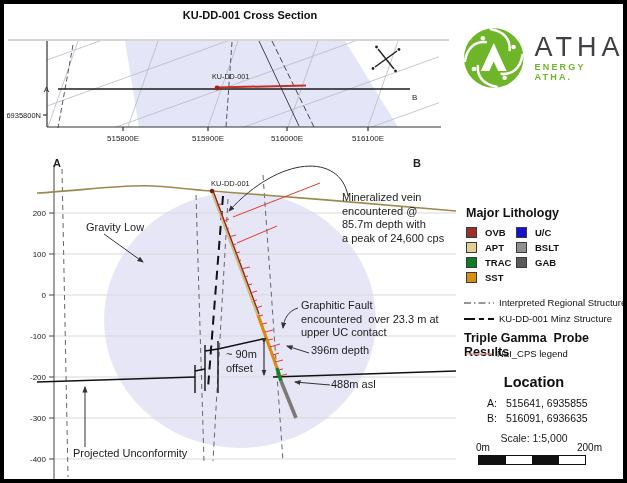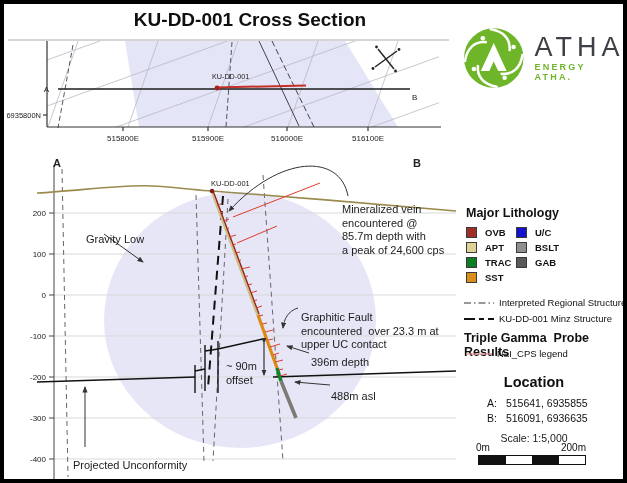--- a/index.html
+++ b/index.html
@@ -1,38 +1,38 @@
 <!DOCTYPE html>
 <html><head>
 <meta charset="utf-8">
 <style>
   html,body{margin:0;padding:0;background:#fff;}
   body{width:627px;height:483px;position:relative;overflow:hidden;
        font-family:"Liberation Sans","DejaVu Sans",sans-serif;color:#1a1a1a;}
   .frame{position:absolute;inset:0;border:4px solid #000;pointer-events:none;z-index:50;}
   .abs{position:absolute;}
-  .title{left:40px;top:9px;width:420px;text-align:center;font-size:19px;font-weight:bold;color:#0f0f0f;}
+  .title{left:40px;top:9px;width:420px;text-align:center;font-size:11px;font-weight:bold;color:#0f0f0f;}
   
   .logo{left:462px;top:26px;display:flex;align-items:center;gap:9px;}
   .logo-name{font-size:27px;font-weight:400;letter-spacing:5px;color:#3d4045;line-height:26px;}
   .logo-sub{font-size:9px;font-weight:700;letter-spacing:2.2px;color:#6fb52a;margin-top:2px;}
   
-  .ann{position:absolute;font-size:11px;line-height:13.6px;color:#1c1c1c;white-space:pre-wrap;margin-top:12px;}
+  .ann{position:absolute;font-size:11px;line-height:13.6px;color:#1c1c1c;white-space:pre-wrap;}
   
   .lg-head{position:absolute;font-size:12.5px;font-weight:bold;color:#111;white-space:pre-wrap;}
   .litho-grid{position:absolute;left:466px;top:223px;display:grid;grid-template-columns:46px 58px;grid-auto-rows:15px;column-gap:4px;}
   .litho-item{display:flex;align-items:flex-end;gap:8px;}
   .sw{width:11px;height:11px;border:1px solid #3a3a3a;box-sizing:border-box;flex:0 0 auto;}
   .litho-label{font-size:9.5px;font-weight:600;color:#111;}
   .struct-row{position:absolute;display:flex;align-items:center;gap:5px;font-size:9.5px;color:#111;}
   .loc-row{position:absolute;display:flex;gap:9px;font-size:10.5px;color:#111;}
   .center-txt{text-align:center;}
   .scalebar{position:absolute;left:478px;top:455px;width:106px;height:8px;border:1px solid #111;display:flex;}
   .scalebar div{flex:1;}
-  .sb-lbls{position:absolute;left:476px;top:442px;width:110px;display:flex;justify-content:space-between;font-size:10px;color:#111;}
+  .sb-lbls{position:absolute;left:476px;top:442px;width:126px;display:flex;justify-content:space-between;font-size:10px;color:#111;}
   svg text{fill:#222;}
 </style>
 </head>
 <body>
 
 <div class="frame"></div>
 
 <div class="abs title">KU-DD-001 Cross Section</div>
 
 <div class="abs logo">

